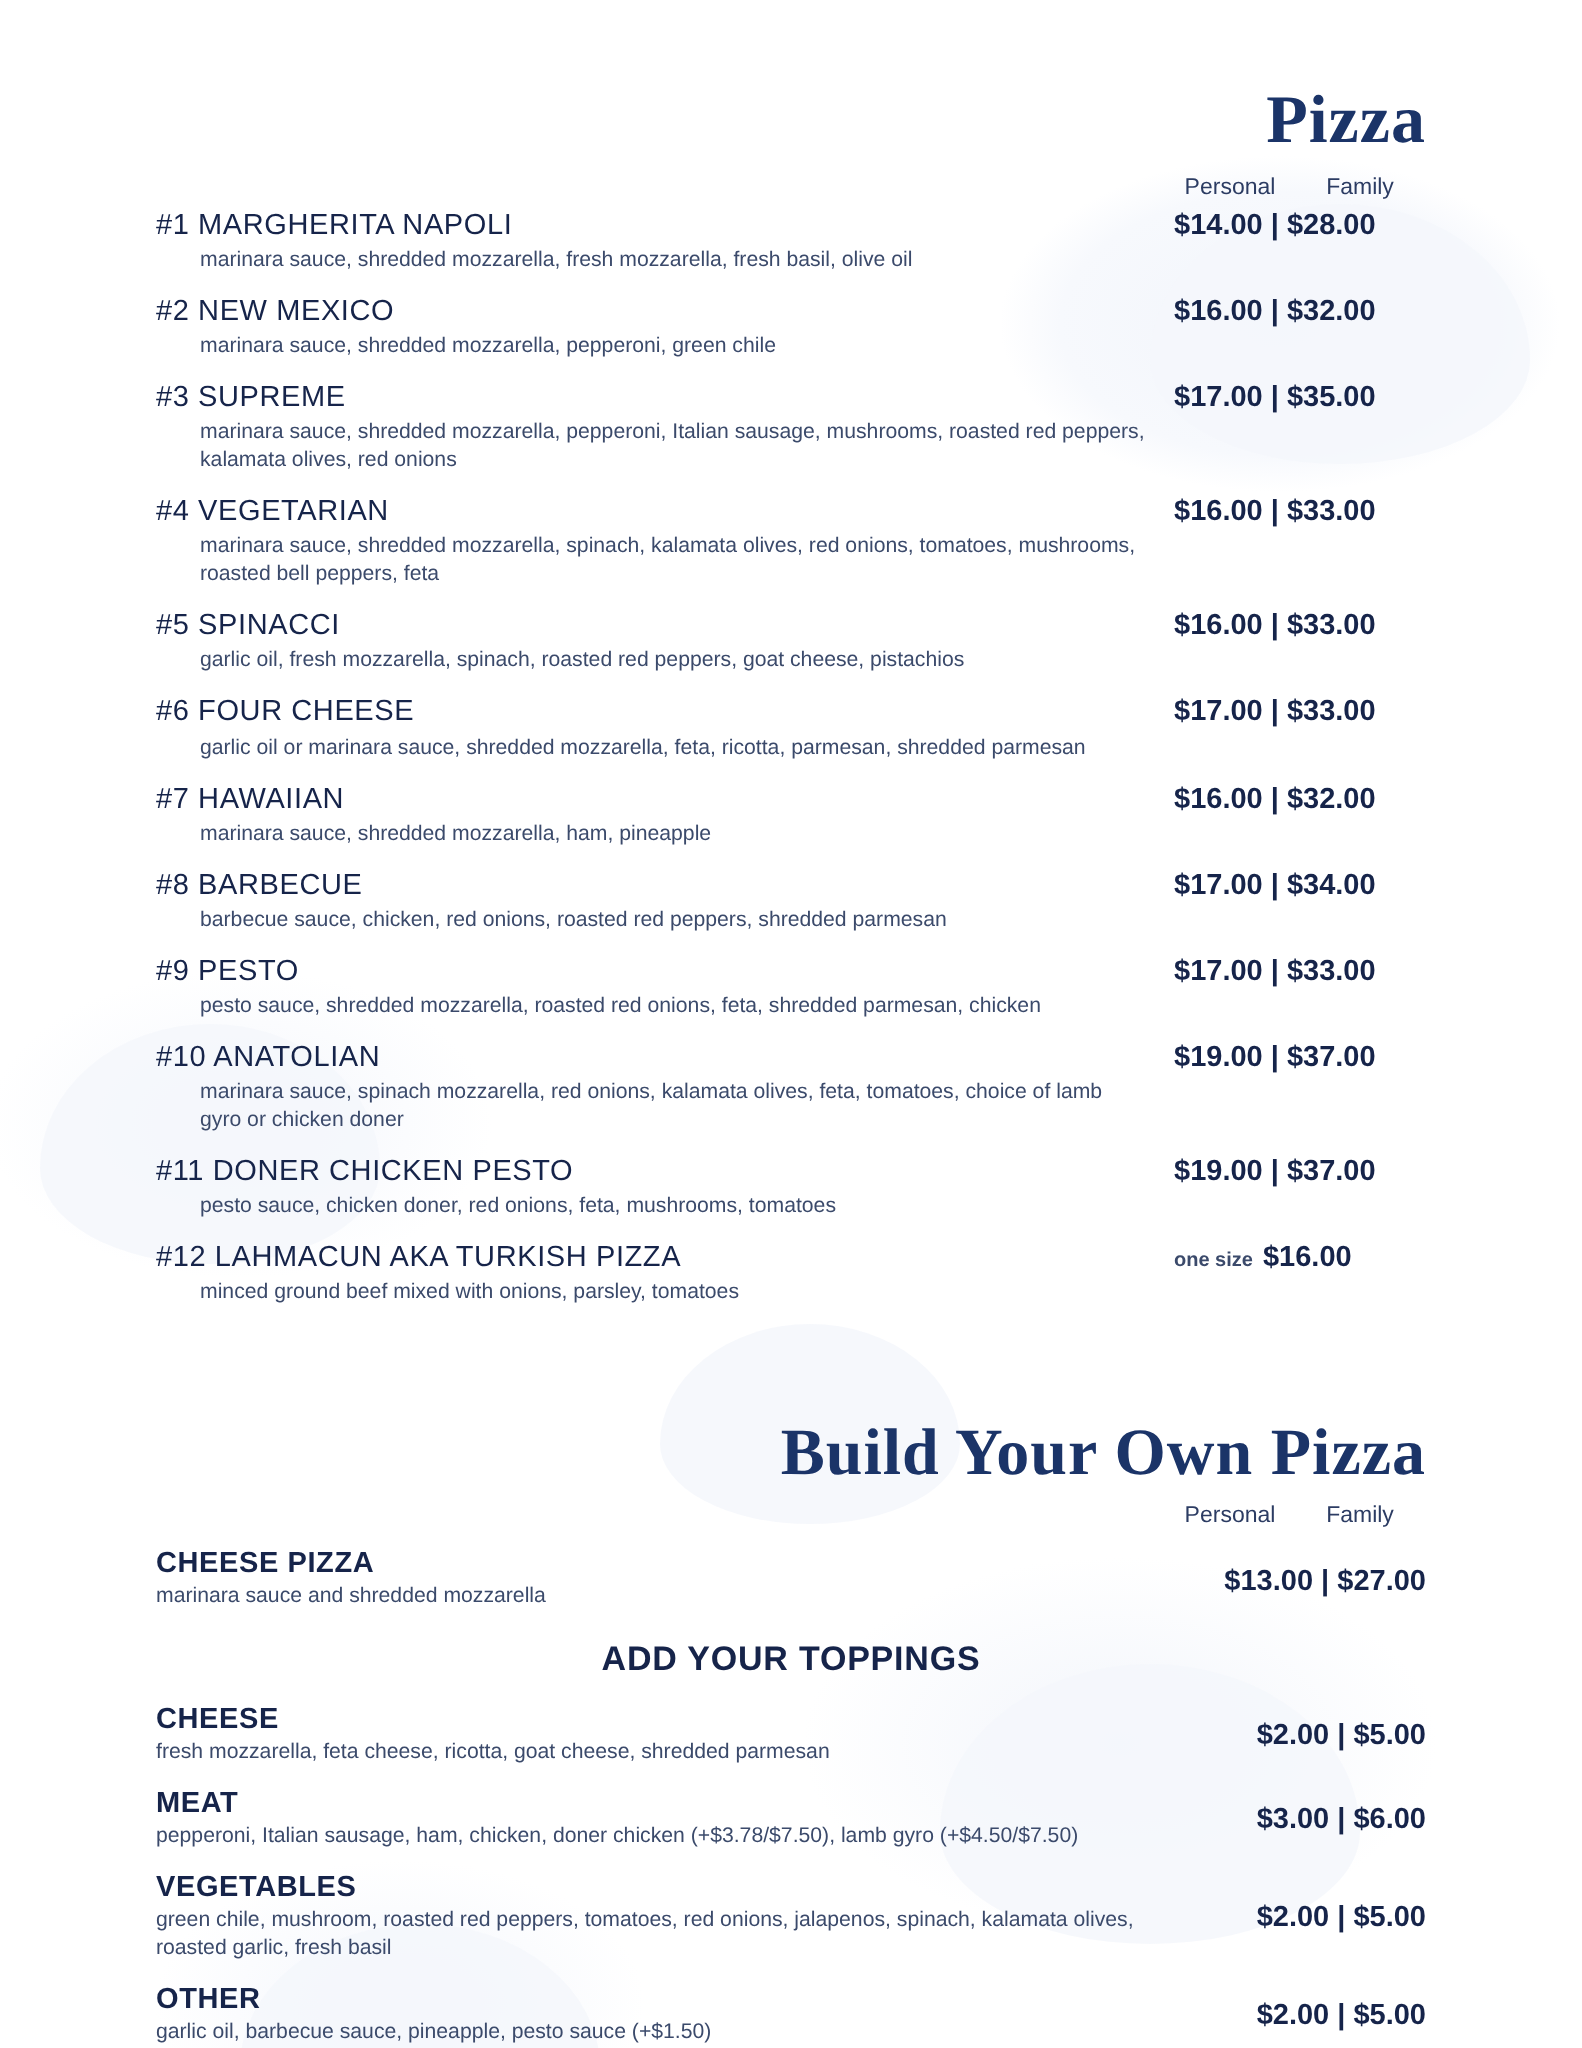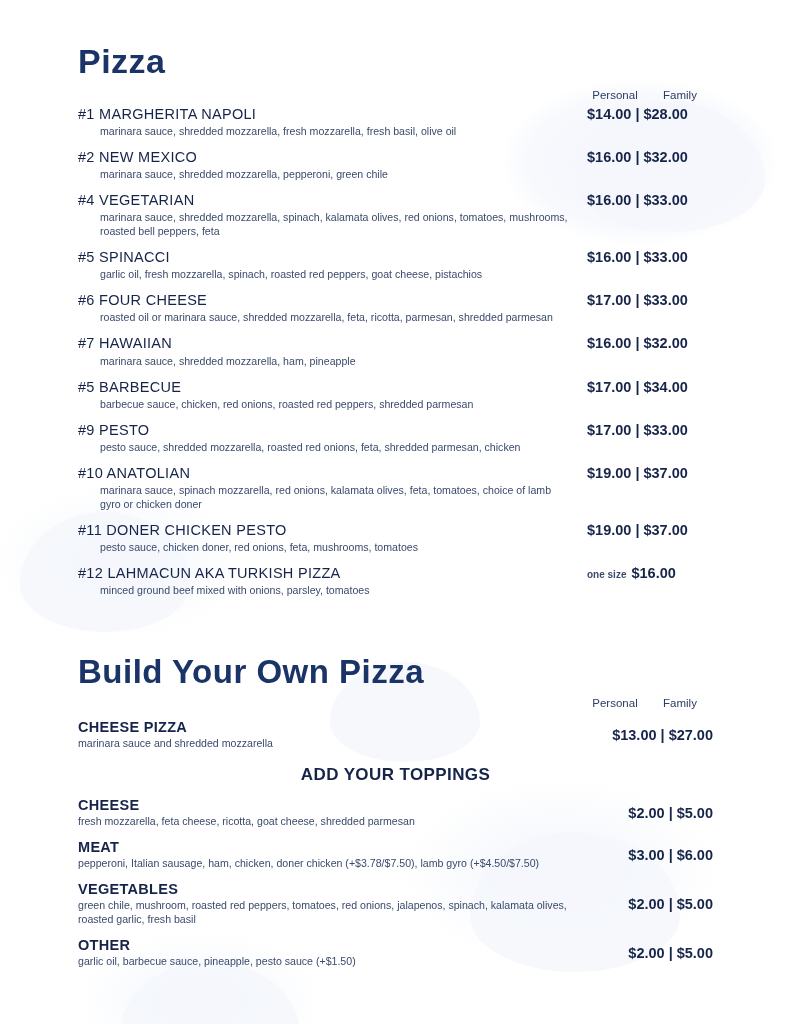--- a/index.html
+++ b/index.html
@@ -35,22 +35,22 @@
     pointer-events: none;
   }
   .content {
     position: relative;
     z-index: 2;
     padding: 0 78px;
     box-sizing: border-box;
   }
 
   h1.section-title {
-    text-align: left;
-    font-family: Liberation Sans, sans-serif;
+    text-align: right;
+    font-family: Liberation Serif, serif;
     font-weight: bold;
     color: #1b3468;
     letter-spacing: 0.5px;
   }
   .title-pizza {
     font-size: 34px;
     margin: 42px 0 8px 0;
   }
   .title-byo {
     font-size: 33px;
@@ -186,56 +186,63 @@
       </div>
 
       <div class="item">
         <div class="item-left">
           <div class="item-name">#2 NEW MEXICO</div>
           <div class="item-desc">marinara sauce, shredded mozzarella, pepperoni, green chile</div>
         </div>
         <div class="item-price">$16.00 | $32.00</div>
       </div>
 
+      <div class="item">
+        <div class="item-left">
+          <div class="item-name">#3 SUPREME</div>
+          <div class="item-desc">marinara sauce, shredded mozzarella, pepperoni, Italian sausage, mushrooms, roasted red peppers, kalamata olives, red onions</div>
+        </div>
+        <div class="item-price">$17.00 | $35.00</div>
+      </div>
 
       <div class="item">
         <div class="item-left">
           <div class="item-name">#4 VEGETARIAN</div>
           <div class="item-desc">marinara sauce, shredded mozzarella, spinach, kalamata olives, red onions, tomatoes, mushrooms, roasted bell peppers, feta</div>
         </div>
         <div class="item-price">$16.00 | $33.00</div>
       </div>
 
       <div class="item">
         <div class="item-left">
           <div class="item-name">#5 SPINACCI</div>
           <div class="item-desc">garlic oil, fresh mozzarella, spinach, roasted red peppers, goat cheese, pistachios</div>
         </div>
         <div class="item-price">$16.00 | $33.00</div>
       </div>
 
       <div class="item">
         <div class="item-left">
           <div class="item-name">#6 FOUR CHEESE</div>
-          <div class="item-desc">roasted oil or marinara sauce, shredded mozzarella, feta, ricotta, parmesan, shredded parmesan</div>
+          <div class="item-desc">garlic oil or marinara sauce, shredded mozzarella, feta, ricotta, parmesan, shredded parmesan</div>
         </div>
         <div class="item-price">$17.00 | $33.00</div>
       </div>
 
       <div class="item">
         <div class="item-left">
           <div class="item-name">#7 HAWAIIAN</div>
           <div class="item-desc">marinara sauce, shredded mozzarella, ham, pineapple</div>
         </div>
         <div class="item-price">$16.00 | $32.00</div>
       </div>
 
       <div class="item">
         <div class="item-left">
-          <div class="item-name">#5 BARBECUE</div>
+          <div class="item-name">#8 BARBECUE</div>
           <div class="item-desc">barbecue sauce, chicken, red onions, roasted red peppers, shredded parmesan</div>
         </div>
         <div class="item-price">$17.00 | $34.00</div>
       </div>
 
       <div class="item">
         <div class="item-left">
           <div class="item-name">#9 PESTO</div>
           <div class="item-desc">pesto sauce, shredded mozzarella, roasted red onions, feta, shredded parmesan, chicken</div>
         </div>

